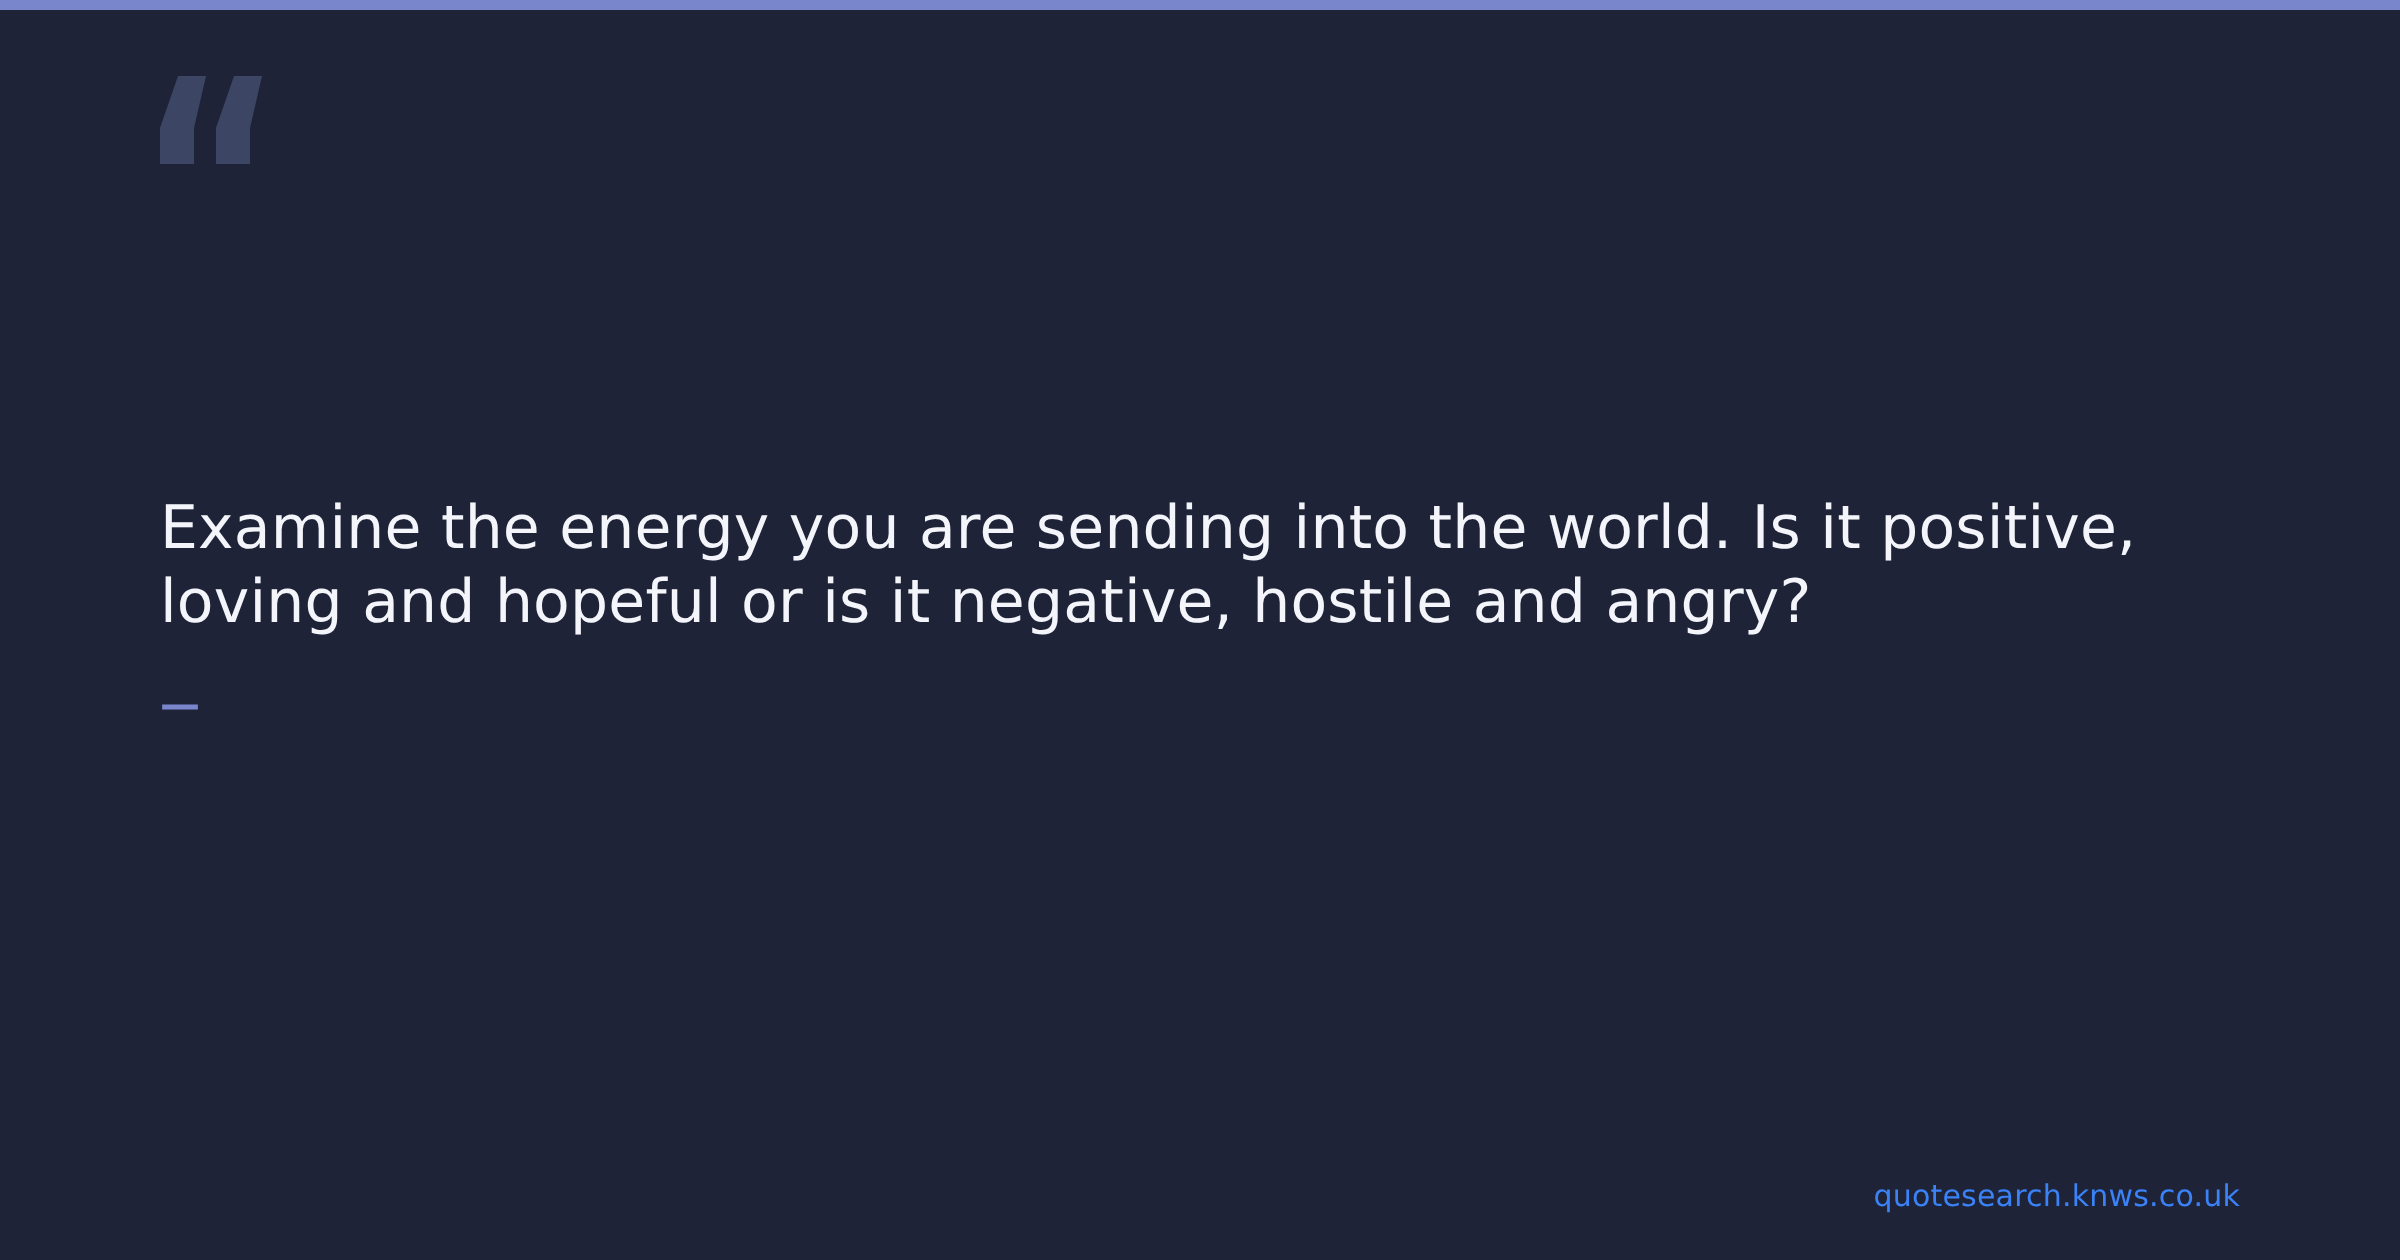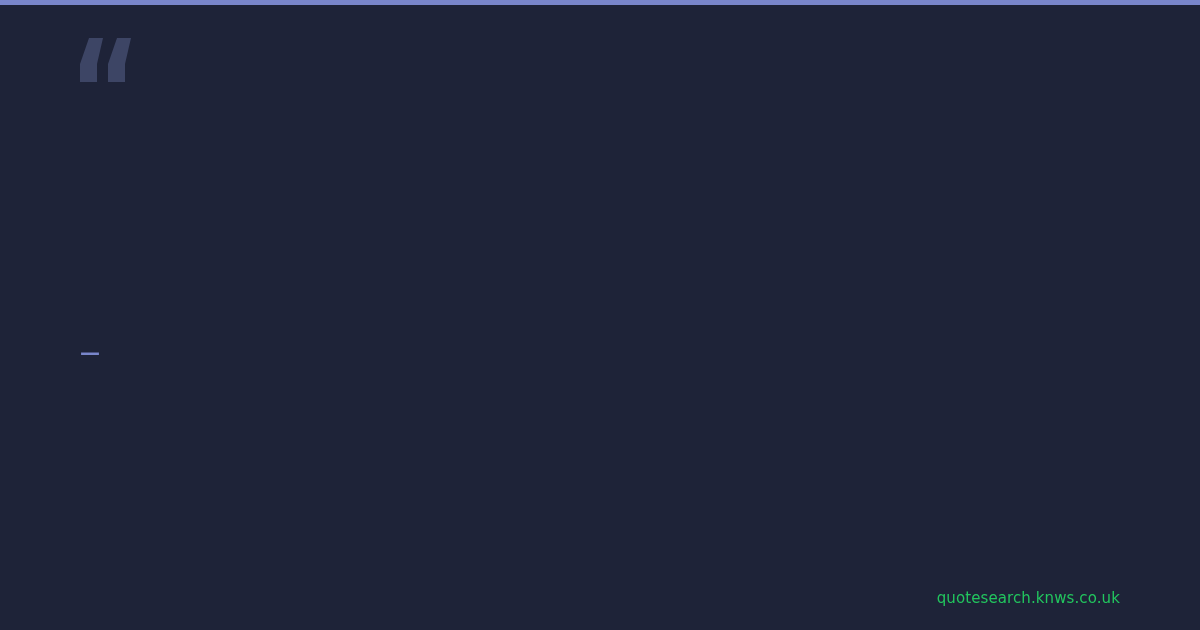--- a/index.html
+++ b/index.html
@@ -72,41 +72,44 @@
   }
   .attribution .dash {
     margin-right: 9px;
   }
 
   
   .footer {
     position: absolute;
     right: 80px;
     top: 589px;
-    color: #22c55e;
+    color: #3b82f6;
     font-size: 15px;
     font-weight: 400;
     letter-spacing: 0.1px;
     text-align: right;
   }
 </style>
 </head>
 <body>
 
 <div class="card">
 
   <div class="accent-bar"></div>
 
   <div class="quote-mark">
     <svg width="52" height="44" viewBox="0 0 52 44" xmlns="http://www.w3.org/2000/svg">
       <path d="M0 26 L9 0 L23 0 L17 26 L17 44 L0 44 Z" fill="#3d4565"></path>
       <path d="M28 26 L37 0 L51 0 L45 26 L45 44 L28 44 Z" fill="#3d4565"></path>
     </svg>
   </div>
 
+  <div class="quote-block">
+    <p class="quote-text">Examine the energy you are sending into the world. Is it positive, loving and hopeful or is it negative, hostile and angry?</p>
+  </div>
 
   <div class="attribution">
     <span class="dash">—</span>
   </div>
 
   <div class="footer">quotesearch.knws.co.uk</div>
 
 </div>
 
 </body></html>

